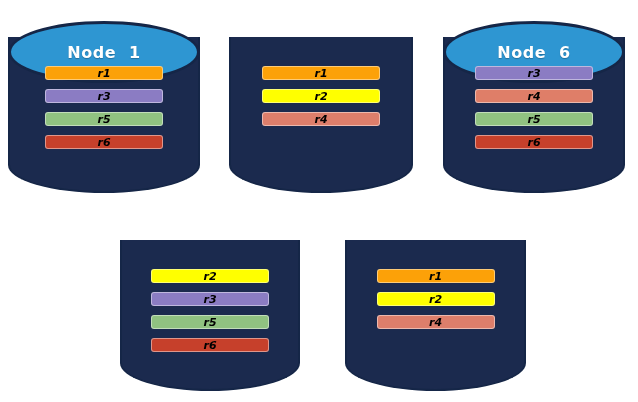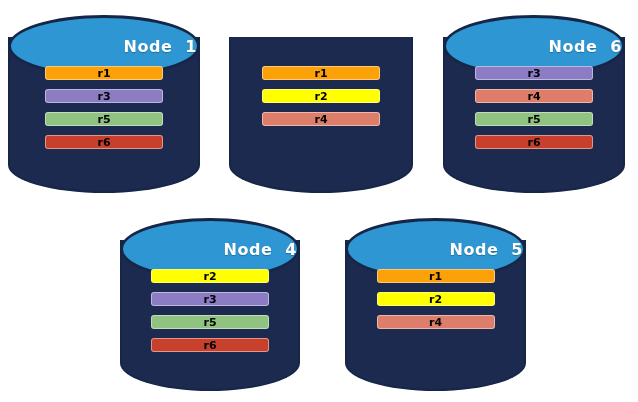--- a/index.html
+++ b/index.html
@@ -28,29 +28,29 @@
     border: 2px solid var(--outline, #152647);
     border-top: none;
     border-radius: 0 0 50% 50% / 0 0 28px 28px;
     box-sizing: border-box;
   }
   
   .cyl-top {
     position: absolute;
     left: 0;
     right: 0;
-    top: 8px;
+    top: 14px;
     height: 62px;
     background: var(--top, #2e96d2);
     border: 3px solid var(--outline, #152647);
     border-radius: 50%;
     box-sizing: border-box;
     display: flex;
     align-items: center;
-    justify-content: flex-end;
+    justify-content: center;
     z-index: 2;
   }
   .cyl-title {
     color: var(--title, #ffffff);
     font-weight: bold;
     font-size: 16px;
     letter-spacing: 0.5px;
     word-spacing: 7px;
     text-shadow: 0 1px 1px rgba(0,0,0,0.25);
   }
@@ -69,20 +69,21 @@
     border-radius: 3px;
     border: 1px solid rgba(255,255,255,0.45);
     box-sizing: border-box;
     display: flex;
     align-items: center;
     justify-content: center;
     color: var(--bartext, #000000);
     font-size: 11px;
     font-weight: bold;
     line-height: 1;
+    font-style: italic;
   }
   
   .n1 { left: 8px;   top: 7px;   width: 192px; height: 186px; }
   .n2 { left: 229px; top: 7px;   width: 184px; height: 186px; }
   .n3 { left: 443px; top: 7px;   width: 182px; height: 186px; }
   .n4 { left: 120px; top: 210px; width: 180px; height: 181px; }
   .n5 { left: 345px; top: 210px; width: 181px; height: 181px; }
 </style>
 </head>
 <body>
@@ -119,36 +120,30 @@
     <div class="bars">
         <div class="bar" style="background: rgb(139, 124, 195);">r3</div>
         <div class="bar" style="background: rgb(223, 126, 104);">r4</div>
         <div class="bar" style="background: rgb(144, 194, 129);">r5</div>
         <div class="bar" style="background: rgb(198, 64, 43);">r6</div>
       </div>
   </div>
 
   <div class="cylinder n4">
     <div class="cyl-body"></div>
-    <div class="cyl-top">
-      <span class="cyl-title">Node 4</span>
-    </div>
     <div class="bars">
         <div class="bar" style="background: rgb(255, 255, 0);">r2</div>
         <div class="bar" style="background: rgb(139, 124, 195);">r3</div>
         <div class="bar" style="background: rgb(144, 194, 129);">r5</div>
         <div class="bar" style="background: rgb(198, 64, 43);">r6</div>
       </div>
   </div>
 
   <div class="cylinder n5">
     <div class="cyl-body"></div>
-    <div class="cyl-top">
-      <span class="cyl-title">Node 5</span>
-    </div>
     <div class="bars">
         <div class="bar" style="background: rgb(252, 161, 8);">r1</div>
         <div class="bar" style="background: rgb(255, 255, 0);">r2</div>
         <div class="bar" style="background: rgb(221, 126, 107);">r4</div>
       </div>
   </div>
 
 </div>
 
 </body></html>

